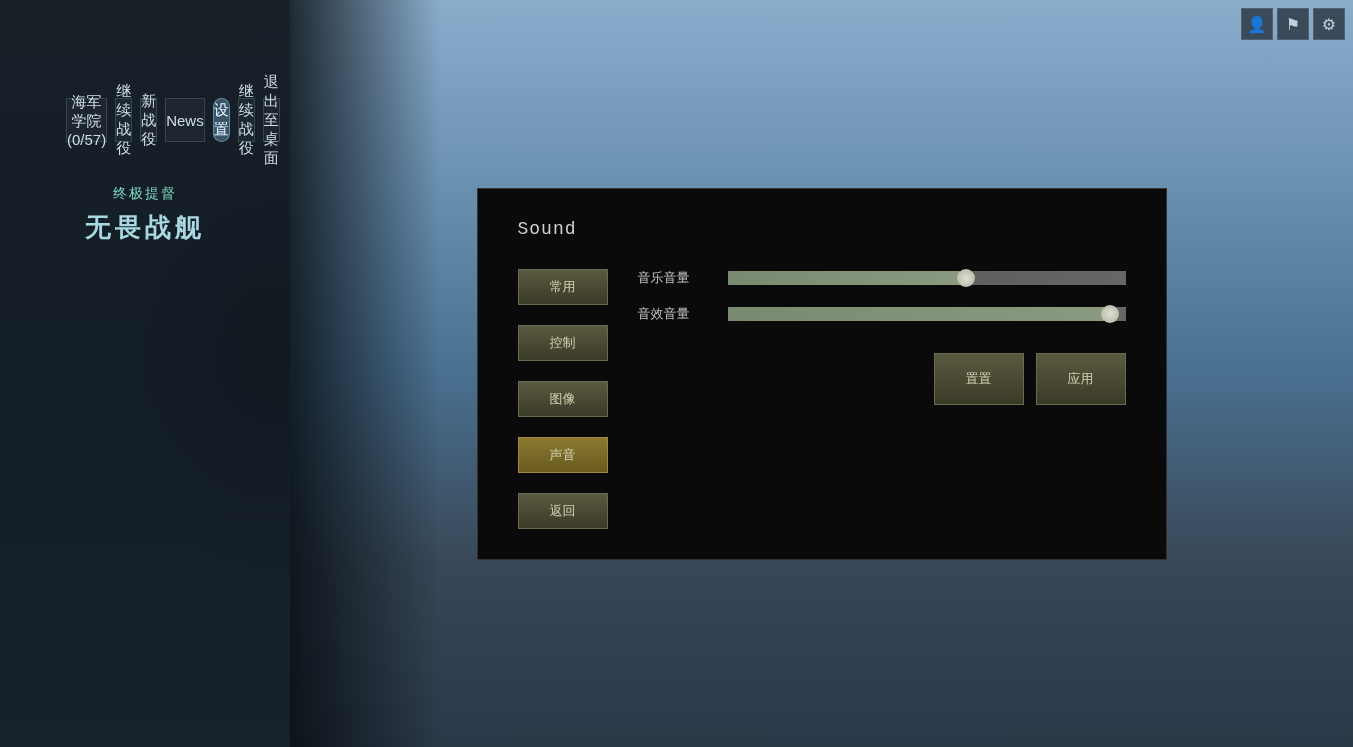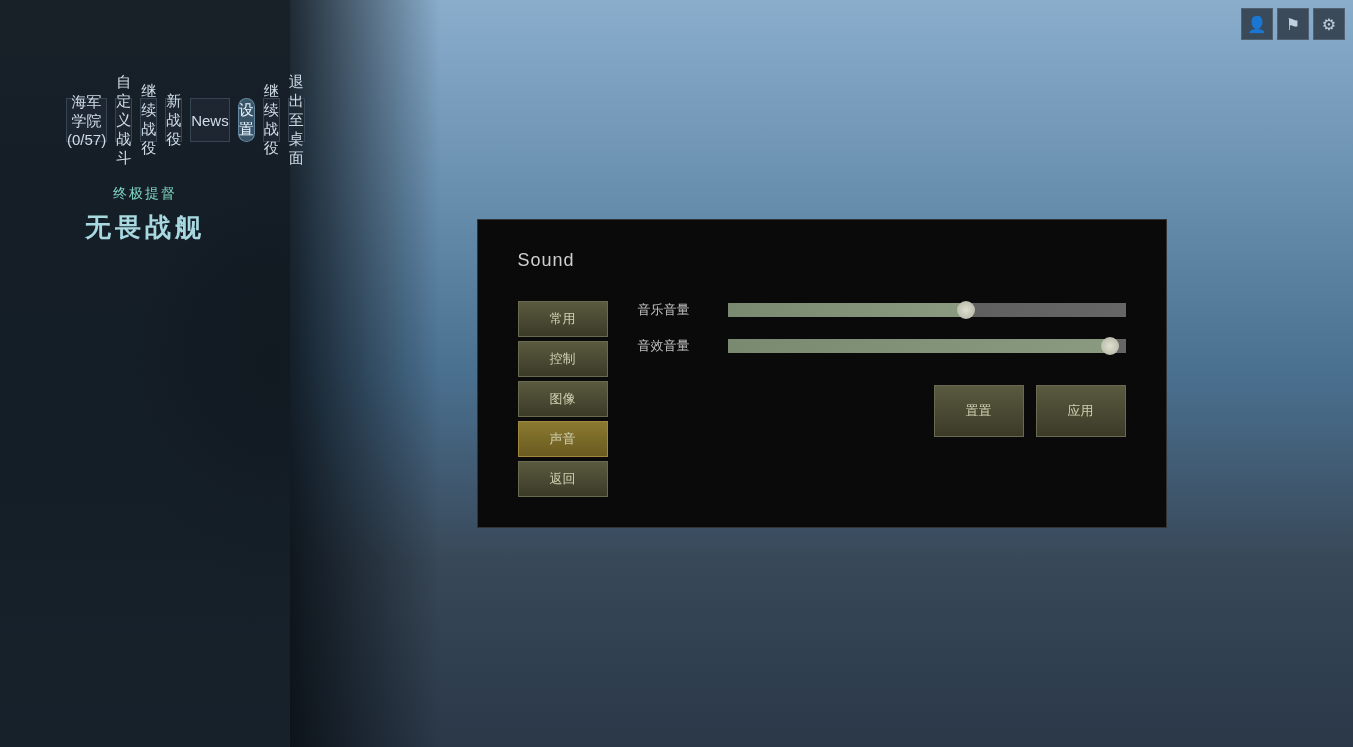--- a/index.html
+++ b/index.html
@@ -136,21 +136,21 @@
       width: 690px;
       background: #0a0a0a;
       border: 1px solid #333;
       padding: 30px 40px 30px 40px;
       position: relative;
     }
 
     .dialog-title {
       color: #d0d0d0;
       font-size: 18px;
-      font-family: Liberation Sans, sans-serif;
+      font-family: Liberation Mono, monospace;
       font-weight: normal;
       margin-bottom: 30px;
       letter-spacing: 1px;
     }
 
     .slider-row {
       display: flex;
       align-items: center;
       margin-bottom: 18px;
     }
@@ -192,21 +192,21 @@
 
     
     .dialog-layout {
       display: flex;
       gap: 20px;
     }
 
     .dialog-tabs {
       display: flex;
       flex-direction: column;
-      gap: 4px;
+      gap: 20px;
       width: 100px;
       flex-shrink: 0;
     }
 
     .dialog-tab-btn {
       width: 90px;
       height: 36px;
       background: linear-gradient(180deg, #5a5a40 0%, #3a3a28 100%);
       border: 1px solid #6a6a50;
       color: #d0d0b0;
@@ -280,21 +280,20 @@
   <div class="top-icon">⚑</div>
   <div class="top-icon">⚙</div>
 </div>
 
 <div class="left-panel">
   <div class="game-title-sub">终极提督</div>
   <div class="game-title-main">无畏战舰</div>
 
   <div class="menu-buttons">
     <button class="menu-btn">海军学院(0/57)</button>
-    <button class="menu-btn">自定义战斗</button>
     <button class="menu-btn">继续战役</button>
     <button class="menu-btn">新战役</button>
     <button class="menu-btn">News</button>
     <button class="menu-btn active">设置</button>
     <button class="menu-btn">继续战役</button>
     <button class="menu-btn">退出至桌面</button>
   </div>
 </div>
 
 <div class="dialog-overlay">

